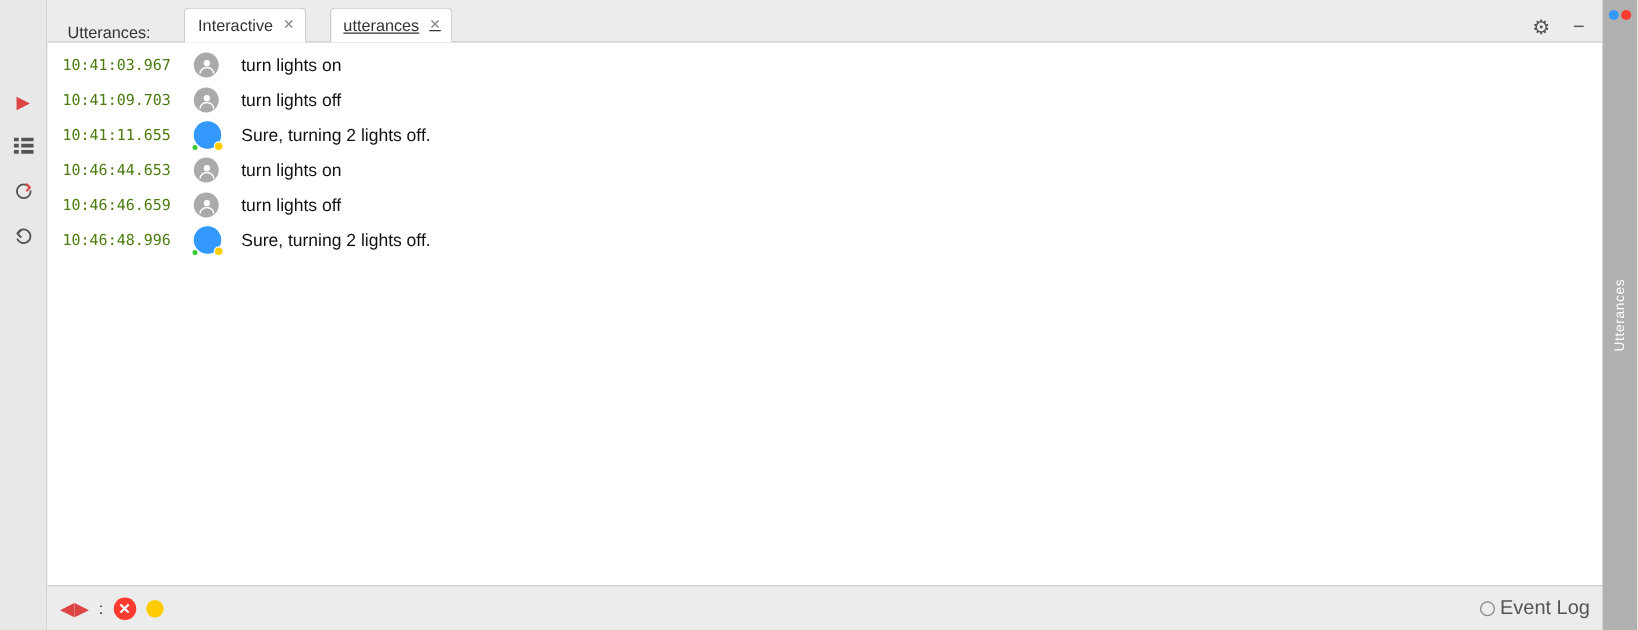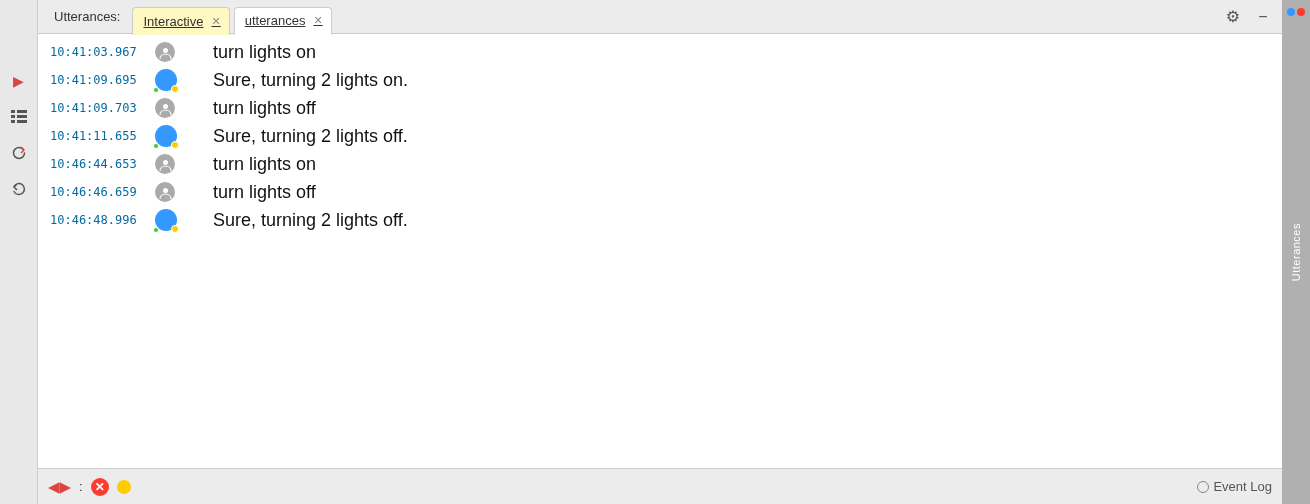--- a/index.html
+++ b/index.html
@@ -40,51 +40,50 @@
       flex: 1;
       display: flex;
       flex-direction: column;
       background: #fff;
       overflow: hidden;
     }
 
     
     .tab-bar {
       display: flex;
-      align-items: center;
+      align-items: flex-end;
       background: #ececec;
       border-bottom: 1px solid #ccc;
       height: 34px;
       padding-left: 8px;
-      gap: 0;
+      gap: 15px;
     }
     .tab-bar-label {
       font-size: 13px;
       color: #333;
       padding: 0 8px;
       font-weight: 500;
     }
     .tab {
       display: flex;
       align-items: center;
-      background: #fef9c3;
+      background: #ffffff;
       border: 1px solid #ccc;
       border-bottom: none;
       border-radius: 4px 4px 0 0;
       padding: 0 8px 0 10px;
       height: 28px;
       margin-left: 4px;
       margin-top: 6px;
       font-size: 13px;
       color: #333;
       cursor: pointer;
       gap: 6px;
       position: relative;
       top: 1px;
-      text-decoration: underline;
     }
     .tab.active {
       background: #fff;
       border-bottom: 1px solid #fff;
       z-index: 1;
     }
     .tab.underlined {
       text-decoration: underline;
     }
     .tab-close {
@@ -128,21 +127,21 @@
       gap: 10px;
     }
     .utterance-row.error-highlight {
       border: 2px solid #cc0000;
       background: #fff;
       margin: 0 4px;
       border-radius: 0;
     }
     .timestamp {
       font-size: 12px;
-      color: #0369a1;
+      color: #4d7c0f;
       min-width: 95px;
       font-family: "SF Mono", "Menlo", monospace;
     }
     .avatar-container {
       display: flex;
       align-items: center;
       position: relative;
       min-width: 28px;
     }
     
@@ -195,24 +194,23 @@
       background: #ff3b30;
       border-radius: 50%;
       display: flex;
       align-items: center;
       justify-content: center;
       color: #fff;
       font-size: 12px;
       font-weight: bold;
     }
     .utterance-text {
-      font-size: 18px;
+      font-size: 14px;
       color: #111;
       flex: 1;
-      margin-left: 20px;
     }
     .utterance-text.error-text {
       color: #222;
     }
 
     
     .bottom-bar {
       height: 36px;
       background: #ececec;
       border-top: 1px solid #ccc;
@@ -247,21 +245,21 @@
     .bottom-path {
       font-size: 12px;
       color: #333;
       font-family: "SF Mono", monospace;
     }
     .bottom-spacer { flex: 1; }
     .event-log-area {
       display: flex;
       align-items: center;
       gap: 4px;
-      font-size: 13px;
+      font-size: 16px;
       color: #555;
     }
     .radio-circle {
       width: 12px;
       height: 12px;
       border: 1px solid #888;
       border-radius: 50%;
       display: inline-block;
     }
 
@@ -369,30 +367,20 @@
         <div class="avatar-user">
           <svg width="13" height="13" viewBox="0 0 13 13" fill="none">
               <circle cx="6.5" cy="4.5" r="2.5" fill="#fff"></circle>
               <path d="M1 13c0-3 2.5-5 5.5-5s5.5 2 5.5 5" stroke="#fff" stroke-width="1.2" fill="none"></path>
             </svg>
         </div>
       </div>
       <span class="utterance-text">turn lights on</span>
     </div>
 
-    <div class="utterance-row">
-      <span class="timestamp">10:41:09.695</span>
-      <div class="avatar-container">
-        <div class="avatar-bot">
-          <div class="dot-yellow"></div>
-          <div class="dot-green"></div>
-        </div>
-      </div>
-      <span class="utterance-text">Sure, turning 2 lights on.</span>
-    </div>
 
     <div class="utterance-row">
       <span class="timestamp">10:41:09.703</span>
       <div class="avatar-container">
         <div class="avatar-user">
           <svg width="13" height="13" viewBox="0 0 13 13" fill="none">
               <circle cx="6.5" cy="4.5" r="2.5" fill="#fff"></circle>
               <path d="M1 13c0-3 2.5-5 5.5-5s5.5 2 5.5 5" stroke="#fff" stroke-width="1.2" fill="none"></path>
             </svg>
         </div>

